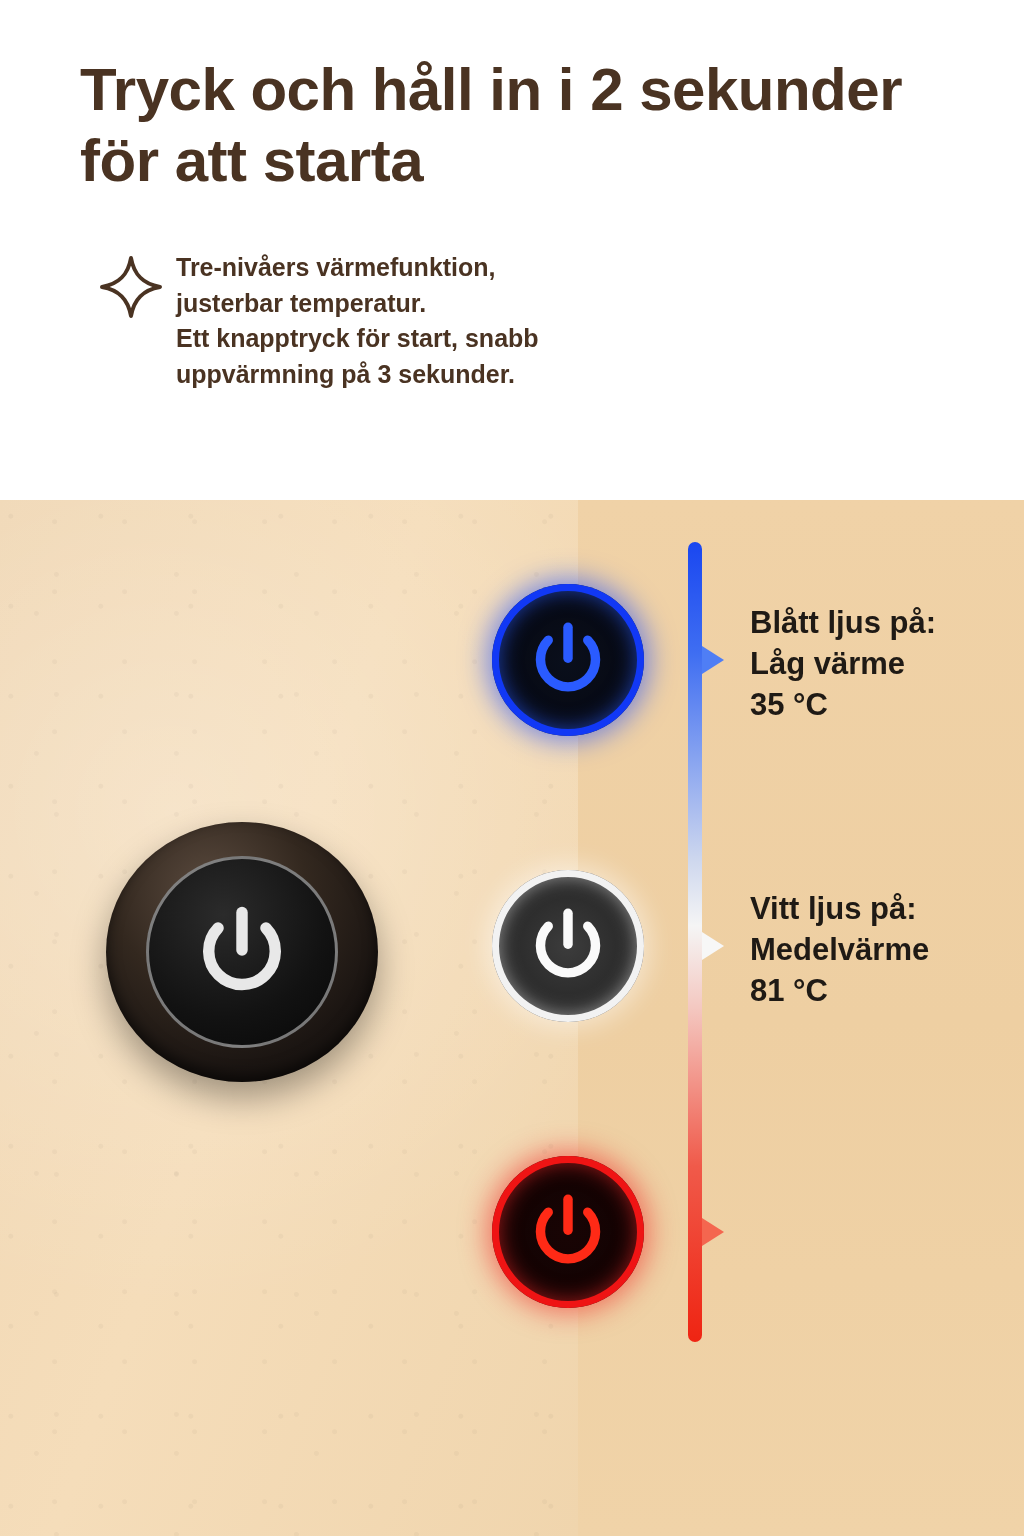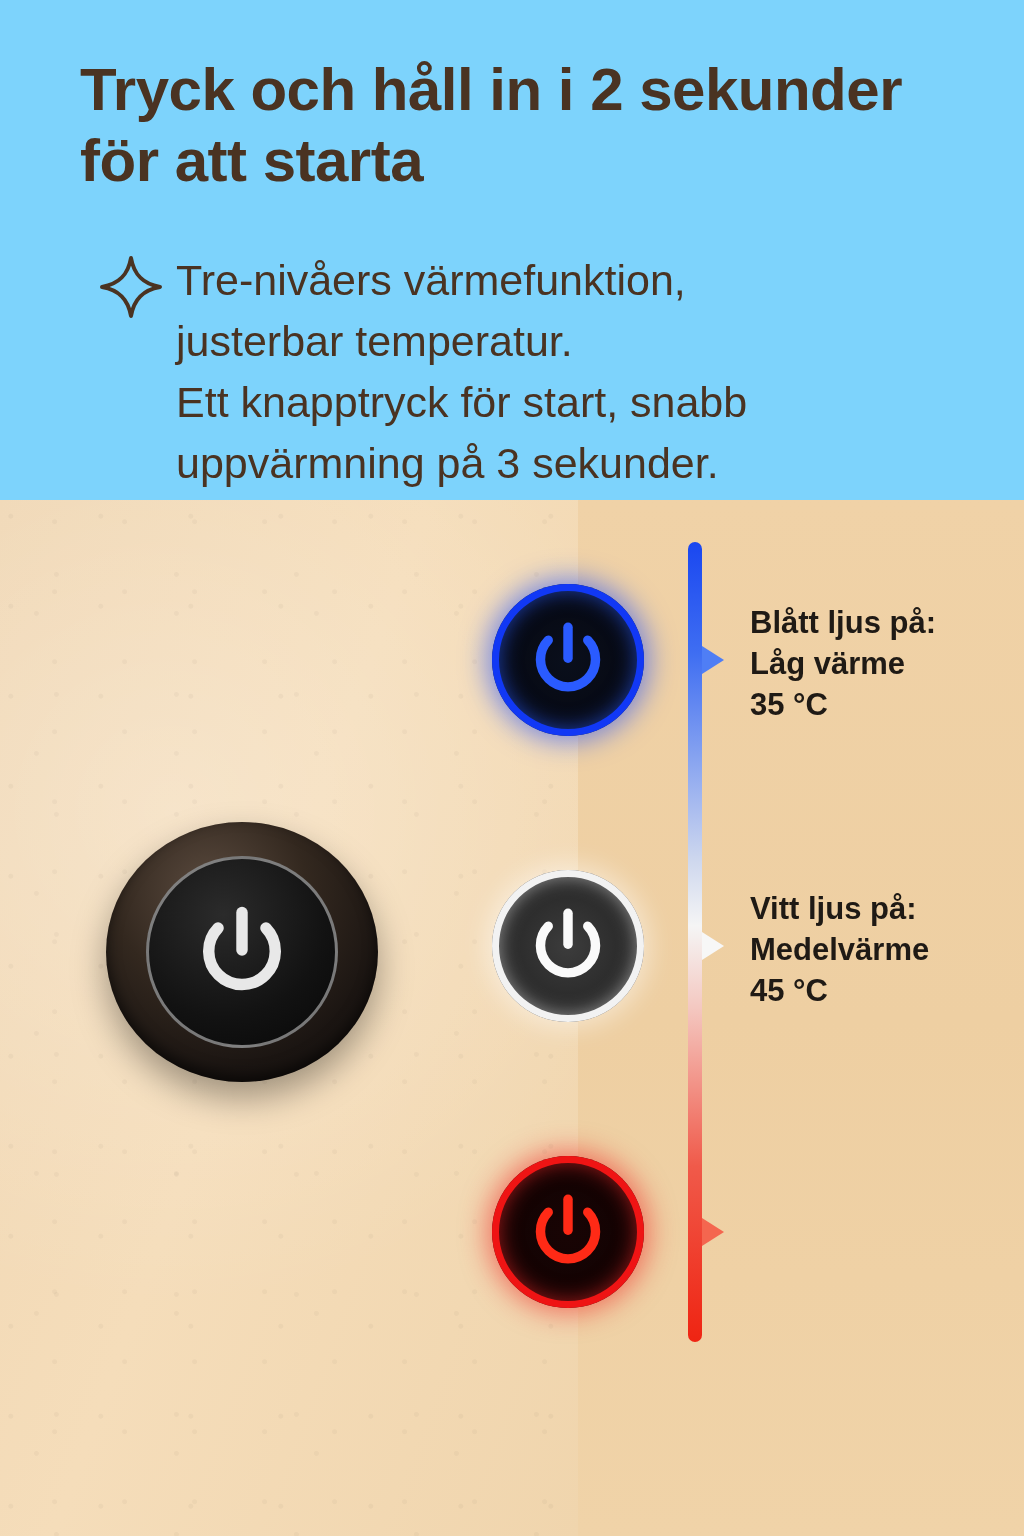--- a/index.html
+++ b/index.html
@@ -18,21 +18,21 @@
     background: #f6e2cb;
   }
 
   
   .top-section {
     position: absolute;
     left: 0;
     top: 0;
     width: 1024px;
     height: 500px;
-    background: #7dd3fc;
+    background: #ffffff;
   }
   .headline {
     position: absolute;
     left: 80px;
     top: 55px;
     width: 860px;
     font-size: 60px;
     line-height: 1.18;
     font-weight: bold;
     color: #4a3322;
@@ -46,23 +46,23 @@
     display: flex;
     align-items: flex-start;
   }
   .spark-icon {
     width: 70px;
     height: 70px;
     flex: 0 0 70px;
     margin-top: 2px;
   }
   .bullet-text {
-    font-size: 43px;
+    font-size: 25px;
     line-height: 1.42;
-    font-weight: normal;
+    font-weight: bold;
     color: #4a3322;
     margin-left: 10px;
     white-space: pre-line;
   }
 
   
   .photo-section {
     position: absolute;
     left: 0;
     top: 500px;
@@ -256,21 +256,21 @@
       <span>
         <svg class="power-glyph" viewBox="0 0 100 100" width="86" height="86" aria-hidden="true">
           <path d="M27 27 A32 32 0 1 0 73 27" fill="none" stroke="#fafafa" stroke-width="11" stroke-linecap="round"></path>
           <line x1="50" y1="12" x2="50" y2="48" stroke="#fafafa" stroke-width="11" stroke-linecap="round"></line>
         </svg>
       </span>
     </div>
     <div class="pointer pointer-white"></div>
     <div class="legend legend-white">Vitt ljus på:
 Medelvärme
-45 °C</div>
+81 °C</div>
 
     <div class="led led-red">
       <span>
         <svg class="power-glyph" viewBox="0 0 100 100" width="86" height="86" aria-hidden="true">
           <path d="M27 27 A32 32 0 1 0 73 27" fill="none" stroke="#ff2a16" stroke-width="11" stroke-linecap="round"></path>
           <line x1="50" y1="12" x2="50" y2="48" stroke="#ff2a16" stroke-width="11" stroke-linecap="round"></line>
         </svg>
       </span>
     </div>
     <div class="pointer pointer-red"></div>

